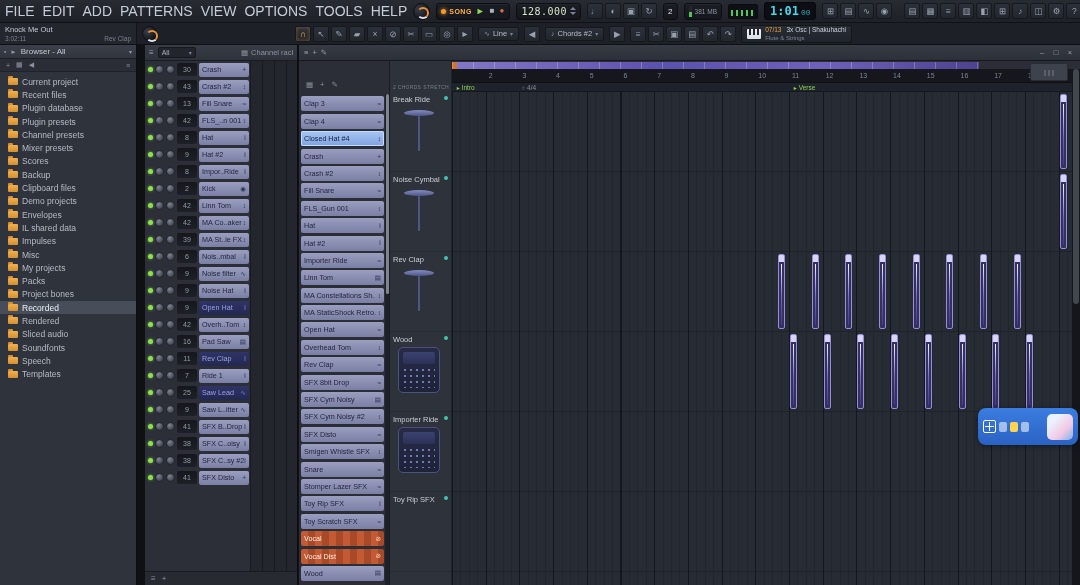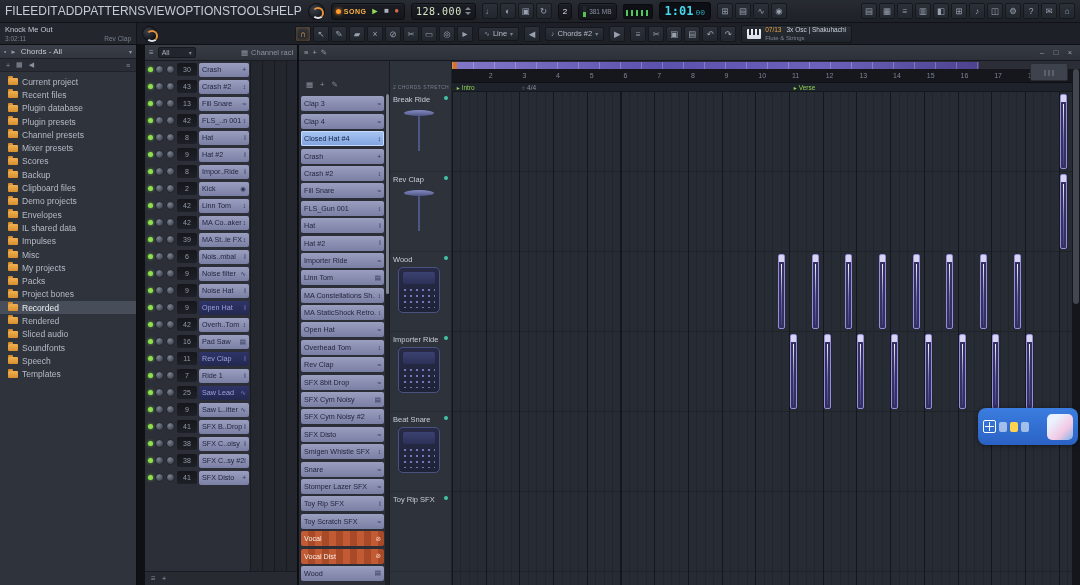--- a/index.html
+++ b/index.html
@@ -4,21 +4,21 @@
 <style>
   html,body{margin:0;padding:0}
   body{width:1080px;height:585px;position:relative;overflow:hidden;background:#0f1115;
        font-family:"Liberation Sans",sans-serif;-webkit-font-smoothing:antialiased}
   *{box-sizing:border-box}
   :root{--barw:33.7px;--trackh:80px}
 
   
   #topbar{position:absolute;left:0;top:0;right:0;height:23px;background:linear-gradient(#272b32,#1e2127);
           border-bottom:1px solid #101216;display:flex;align-items:center;gap:6px;padding:0 5px;z-index:30}
-  .menu{display:flex;gap:0;font-size:12px;color:#c6ccd6;white-space:nowrap}
+  .menu{display:flex;gap:8px;font-size:14px;color:#c6ccd6;white-space:nowrap}
   .menu-item{cursor:default}
   .logo{width:17px;height:17px;border-radius:50%;flex:none;background:radial-gradient(circle at 35% 35%,#3a3f4a,#15171c 72%);
         border:1px solid #0d0f13;position:relative}
   .logo::after{content:"";position:absolute;left:3px;top:3px;width:8px;height:8px;border-radius:50%;
         border:2px solid #e8913a;border-left-color:transparent;border-bottom-color:#dde2ea}
   .logo.small{width:15px;height:15px}
   .panel{display:flex;align-items:center;background:linear-gradient(#1b1e24,#14161b);border:1px solid #0c0e12;
          border-radius:3px;height:17px;padding:0 4px;gap:3px;box-shadow:inset 0 1px 0 rgba(255,255,255,.04);flex:none}
   .led-dot{width:5px;height:5px;border-radius:50%;background:#ff9a2e;box-shadow:0 0 4px #ff9a2e}
   .song-label{font-size:7px;color:#ffb347;letter-spacing:.5px;font-weight:bold}
@@ -323,21 +323,21 @@
       </span>
     </div>
   </div>
 
   <div id="main">
 
     <div id="browser">
       <div class="br-header">
         <span class="br-hic">▪</span>
           <span class="br-hic">►</span>
-        <span>Chords - All</span>
+        <span>Browser - All</span>
         <span class="br-caret">▾</span>
       </div>
       <div class="br-toolbar">
         <span>+</span>
           <span>▦</span>
           <span>◀</span>
         <span class="br-tb-right">≡</span>
       </div>
       <div class="br-tree">
         <div class="br-item">
@@ -847,36 +847,36 @@
             <span>2 CHORDS</span>
             <span>STRETCH</span>
           </div>
           <div class="tracks">
             <div class="track-hdr cym">
               <span class="t-name">Break Ride</span>
               <span class="t-led"></span>
               <span class="t-icon"></span>
             </div>
               <div class="track-hdr cym">
+              <span class="t-name">Noise Cymbal</span>
+              <span class="t-led"></span>
+              <span class="t-icon"></span>
+            </div>
+              <div class="track-hdr cym">
               <span class="t-name">Rev Clap</span>
               <span class="t-led"></span>
               <span class="t-icon"></span>
             </div>
               <div class="track-hdr drum">
               <span class="t-name">Wood</span>
               <span class="t-led"></span>
               <span class="t-icon"></span>
             </div>
               <div class="track-hdr drum">
               <span class="t-name">Importer Ride</span>
-              <span class="t-led"></span>
-              <span class="t-icon"></span>
-            </div>
-              <div class="track-hdr drum">
-              <span class="t-name">Beat Snare</span>
               <span class="t-led"></span>
               <span class="t-icon"></span>
             </div>
               <div class="track-hdr drum">
               <span class="t-name">Toy Rip SFX</span>
               <span class="t-led"></span>
 
             </div>
           </div>
         </div>

